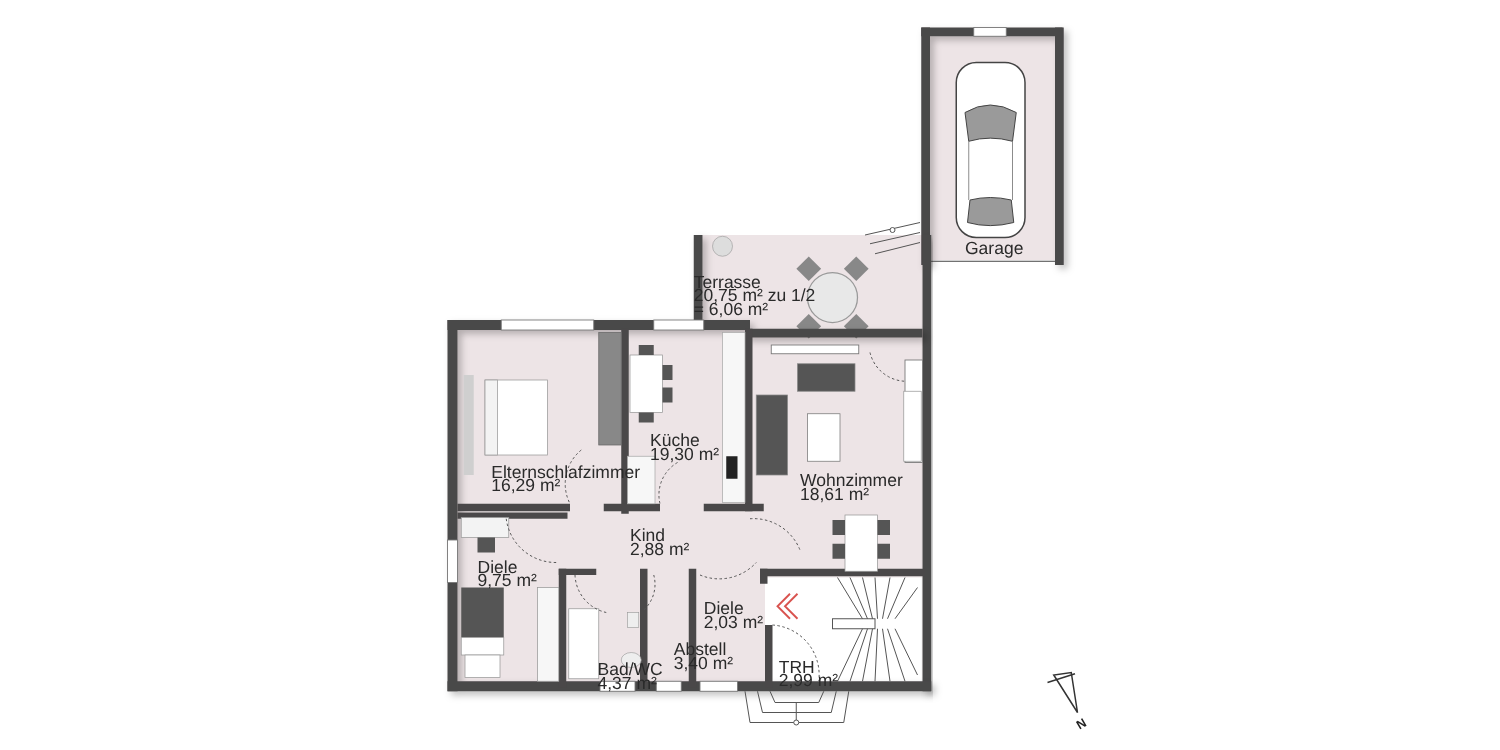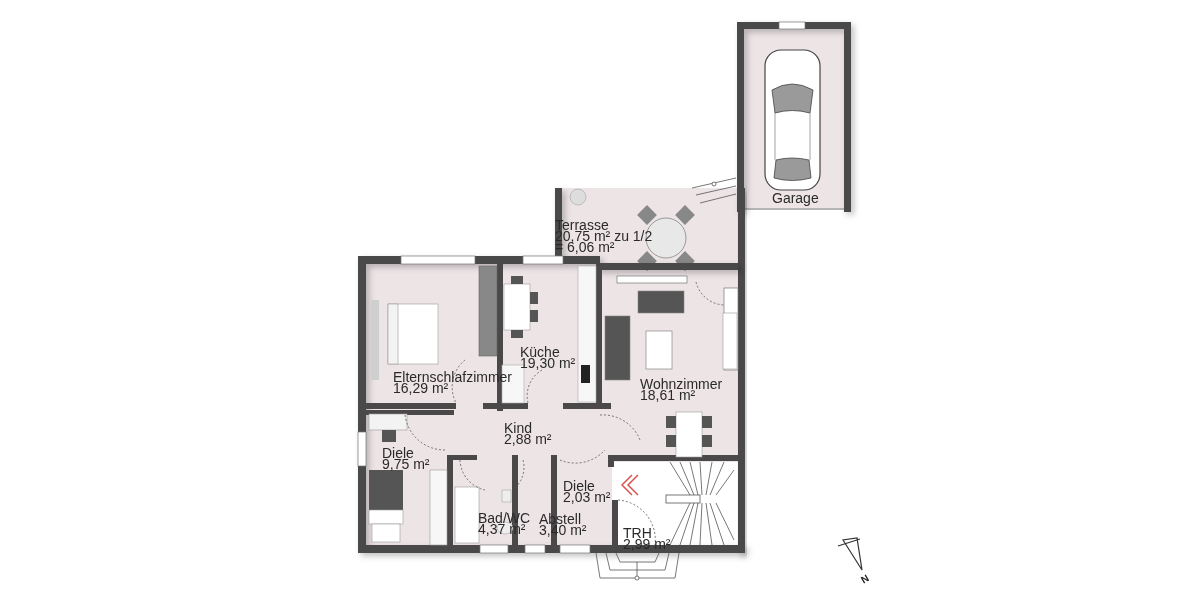--- a/index.html
+++ b/index.html
@@ -198,21 +198,21 @@
   <span>18,61 m²</span>
 </div>
 <div class="label" style="left:504px;top:423px;width:56px;">
   <span>Kind</span>
   <span>2,88 m²</span>
 </div>
 <div class="label" style="left:382px;top:448px;width:50px;">
   <span>Diele</span>
   <span>9,75 m²</span>
 </div>
-<div class="label" style="left:478px;top:513px;width:44px;">
+<div class="label" style="left:478px;top:530px;width:44px;">
   <span>Bad/WC</span>
   <span>4,37 m²</span>
 </div>
 <div class="label" style="left:517px;top:514px;width:40px;margin-left:22px;">
   <span>Abstell</span>
   <span>3,40 m²</span>
 </div>
 <div class="label" style="left:563px;top:481px;width:44px;">
   <span>Diele</span>
   <span>2,03 m²</span>

